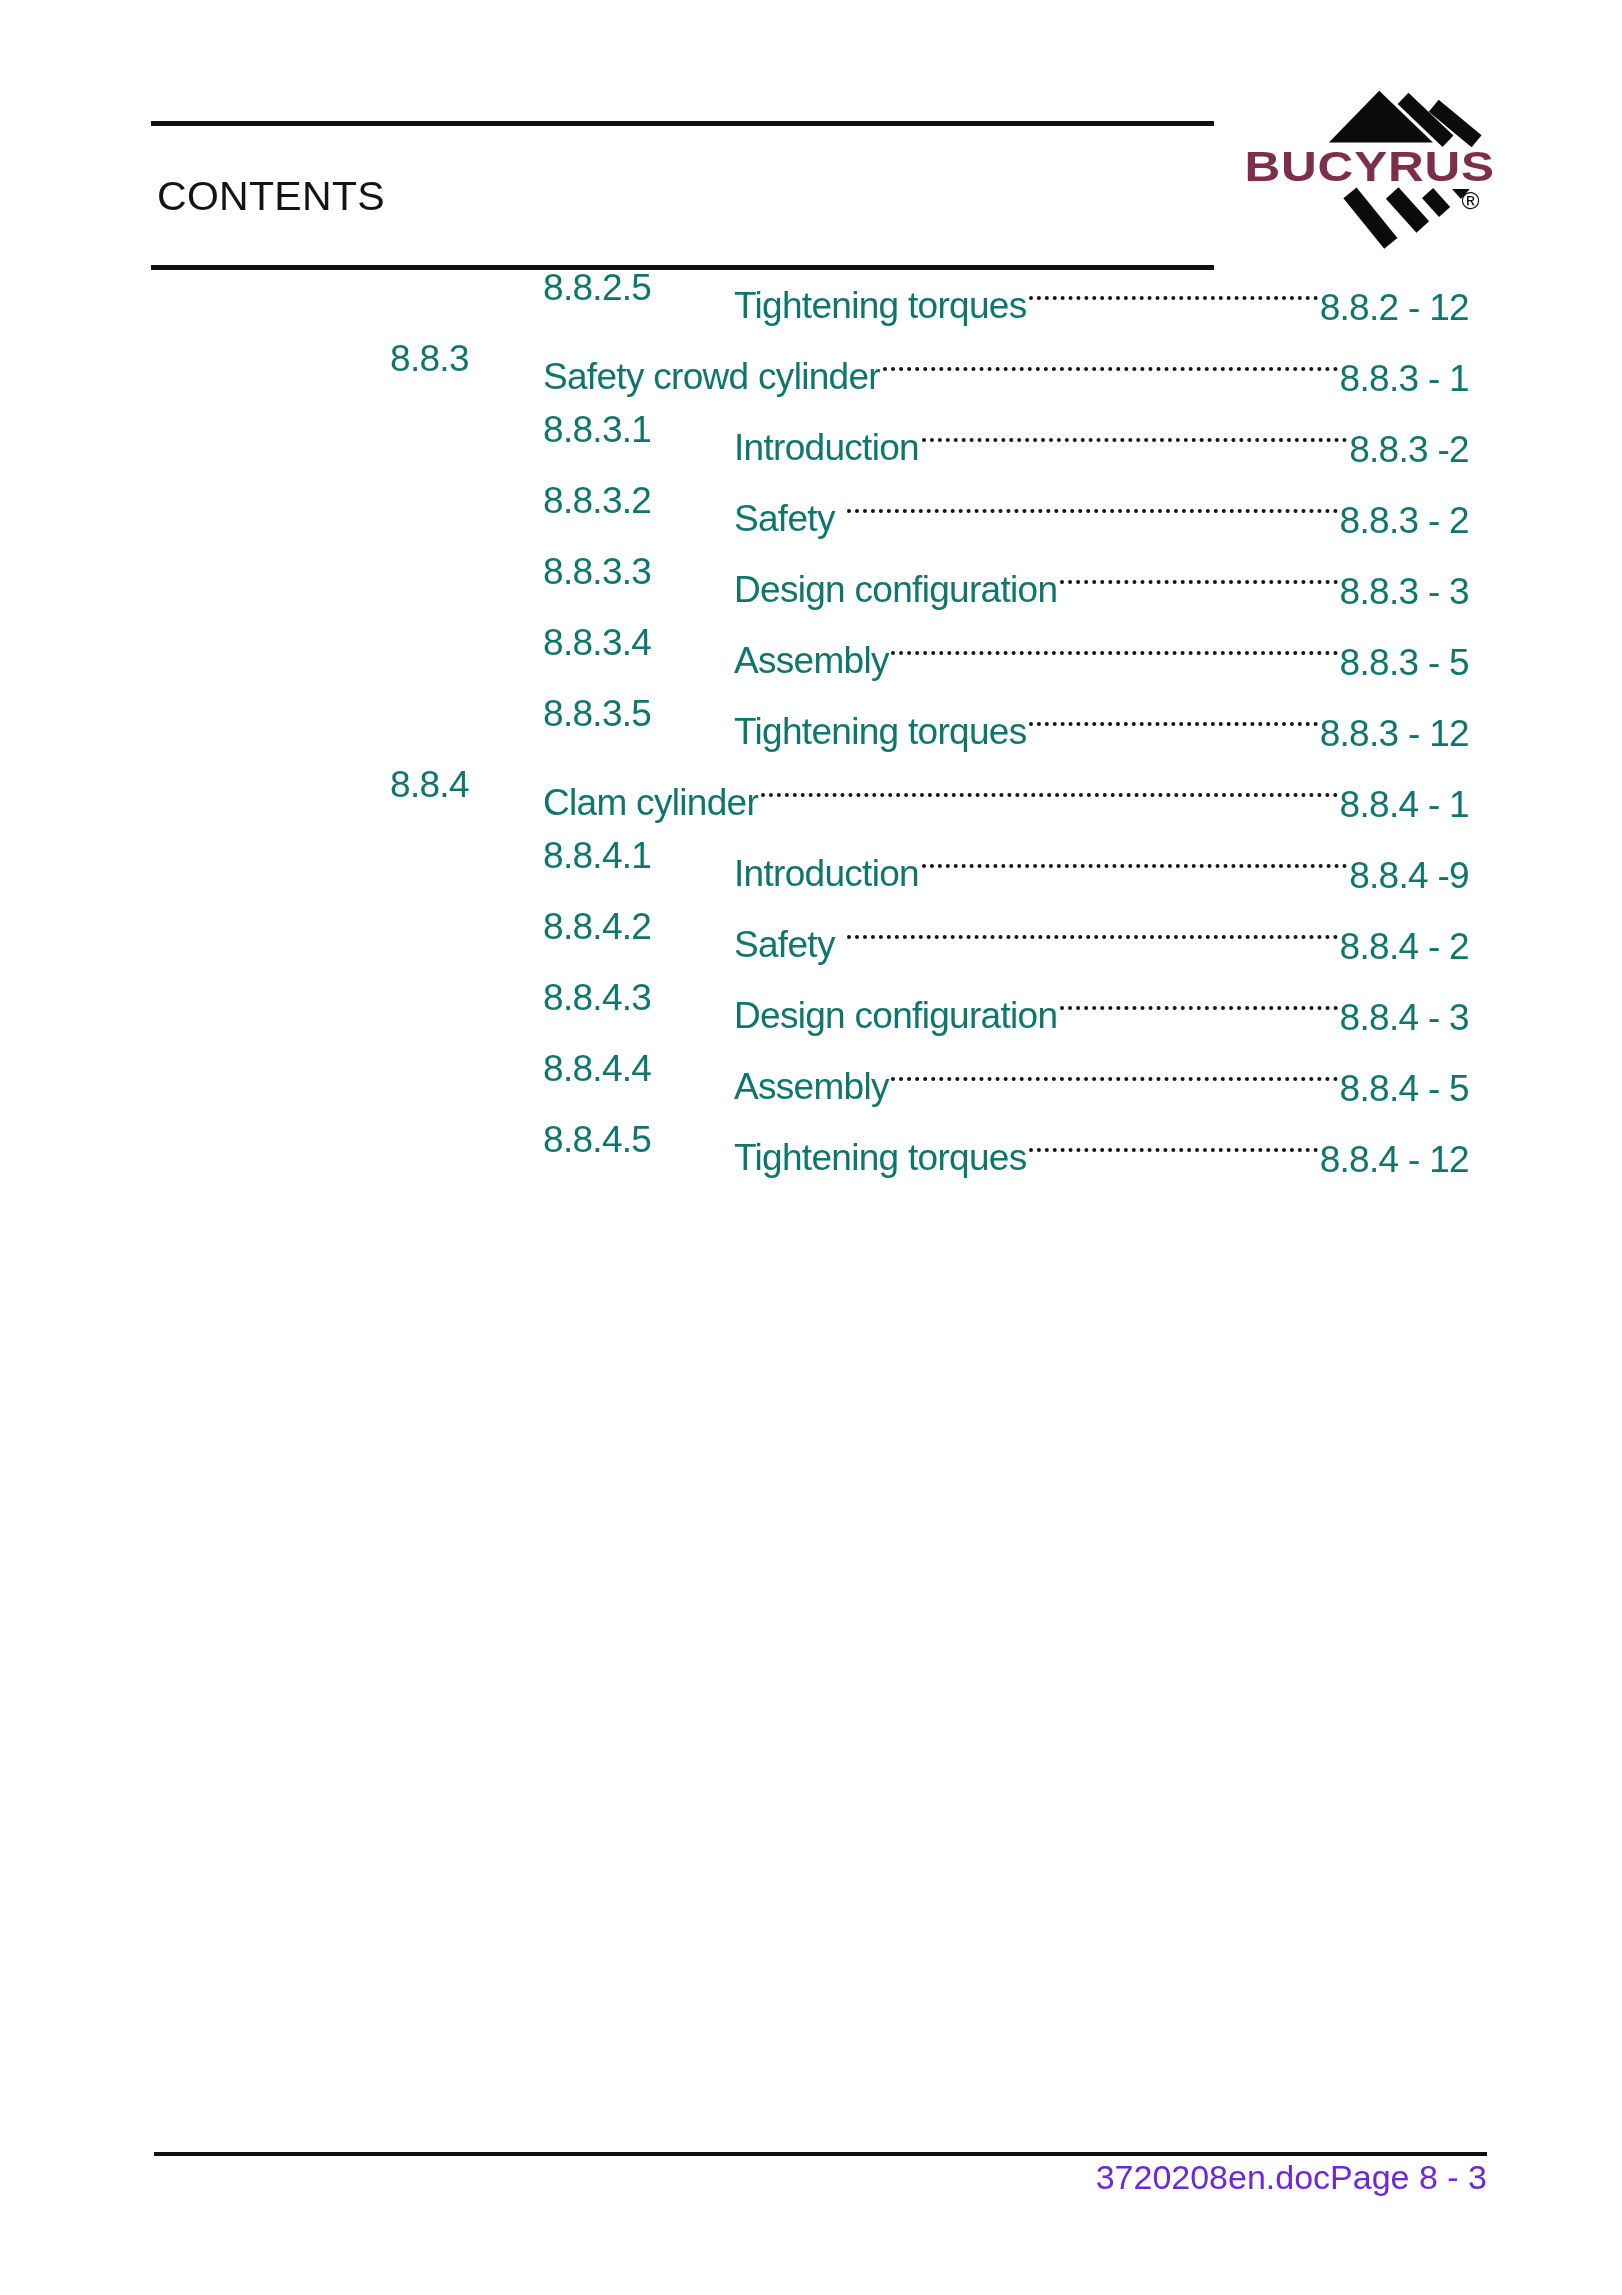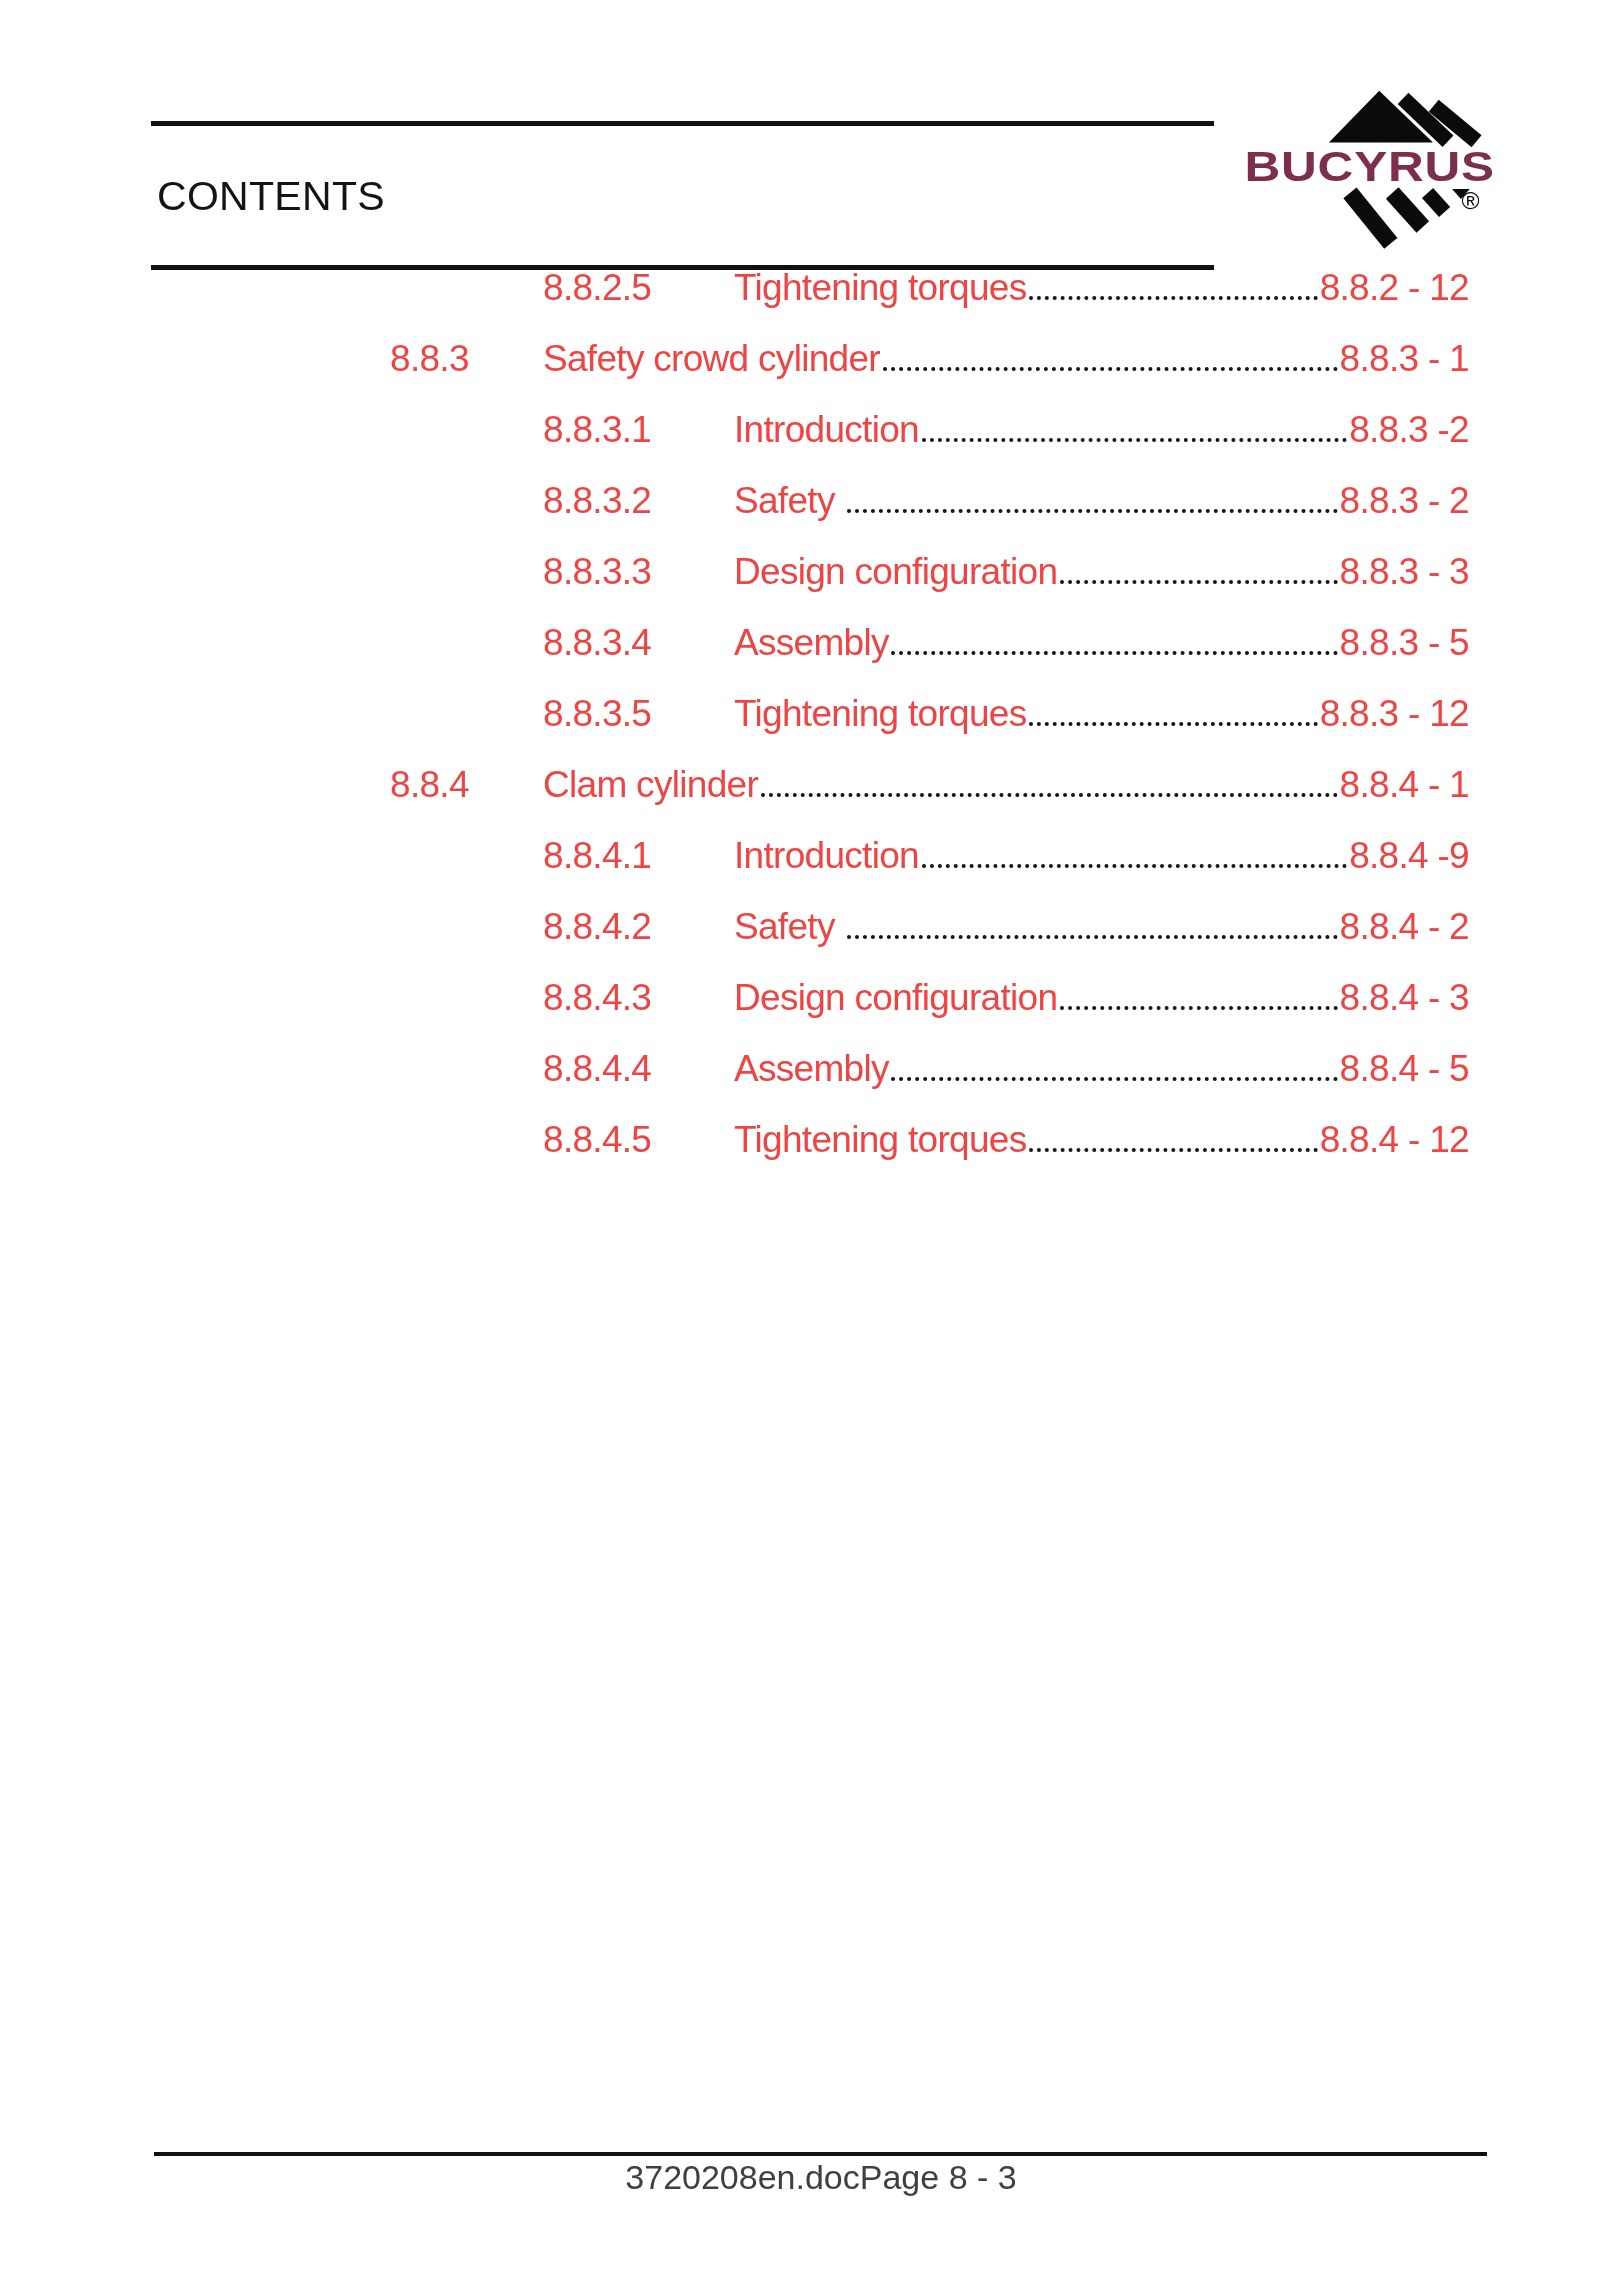--- a/index.html
+++ b/index.html
@@ -49,28 +49,27 @@
 
   
   #toc {
     position: absolute;
     left: 0;
     top: 268px;
     width: 1623px;
   }
   .toc-row {
     display: flex;
-    align-items: flex-end;
     height: 39px;
     margin-bottom: 32px;
     padding-right: 154px;
     font-size: 37px;
     line-height: 39px;
     letter-spacing: -0.7px;
-    color: #ef4444;
+    color: #0f766e;
     white-space: pre;
   }
   .toc-row.level1 { padding-left: 390px; }
   .toc-row.level2 { padding-left: 543px; }
   .toc-row.level1 .toc-num { width: 153px; flex: none; }
   .toc-row.level2 .toc-num { width: 191px; flex: none; }
   .toc-title { flex: none; margin-top: 18px; }
   .toc-leader {
     flex: 1 1 auto;
     min-width: 20.4px;
@@ -88,24 +87,24 @@
     width: 1333px;
     height: 4.1px;
     background: #111111;
   }
   #footer-row {
     position: absolute;
     left: 155px;
     top: 2159px;
     width: 1332px;
     display: flex;
-    justify-content: center;
+    justify-content: flex-end;
     font-size: 34px;
     line-height: 1.1;
-    color: #404040;
+    color: #6d28d9;
     white-space: pre;
   }
 </style>
 </head>
 <body>
 
 <div id="page">
 
   <div id="header-rule-top" class="rule"></div>
   <div id="contents-title">CONTENTS</div>

